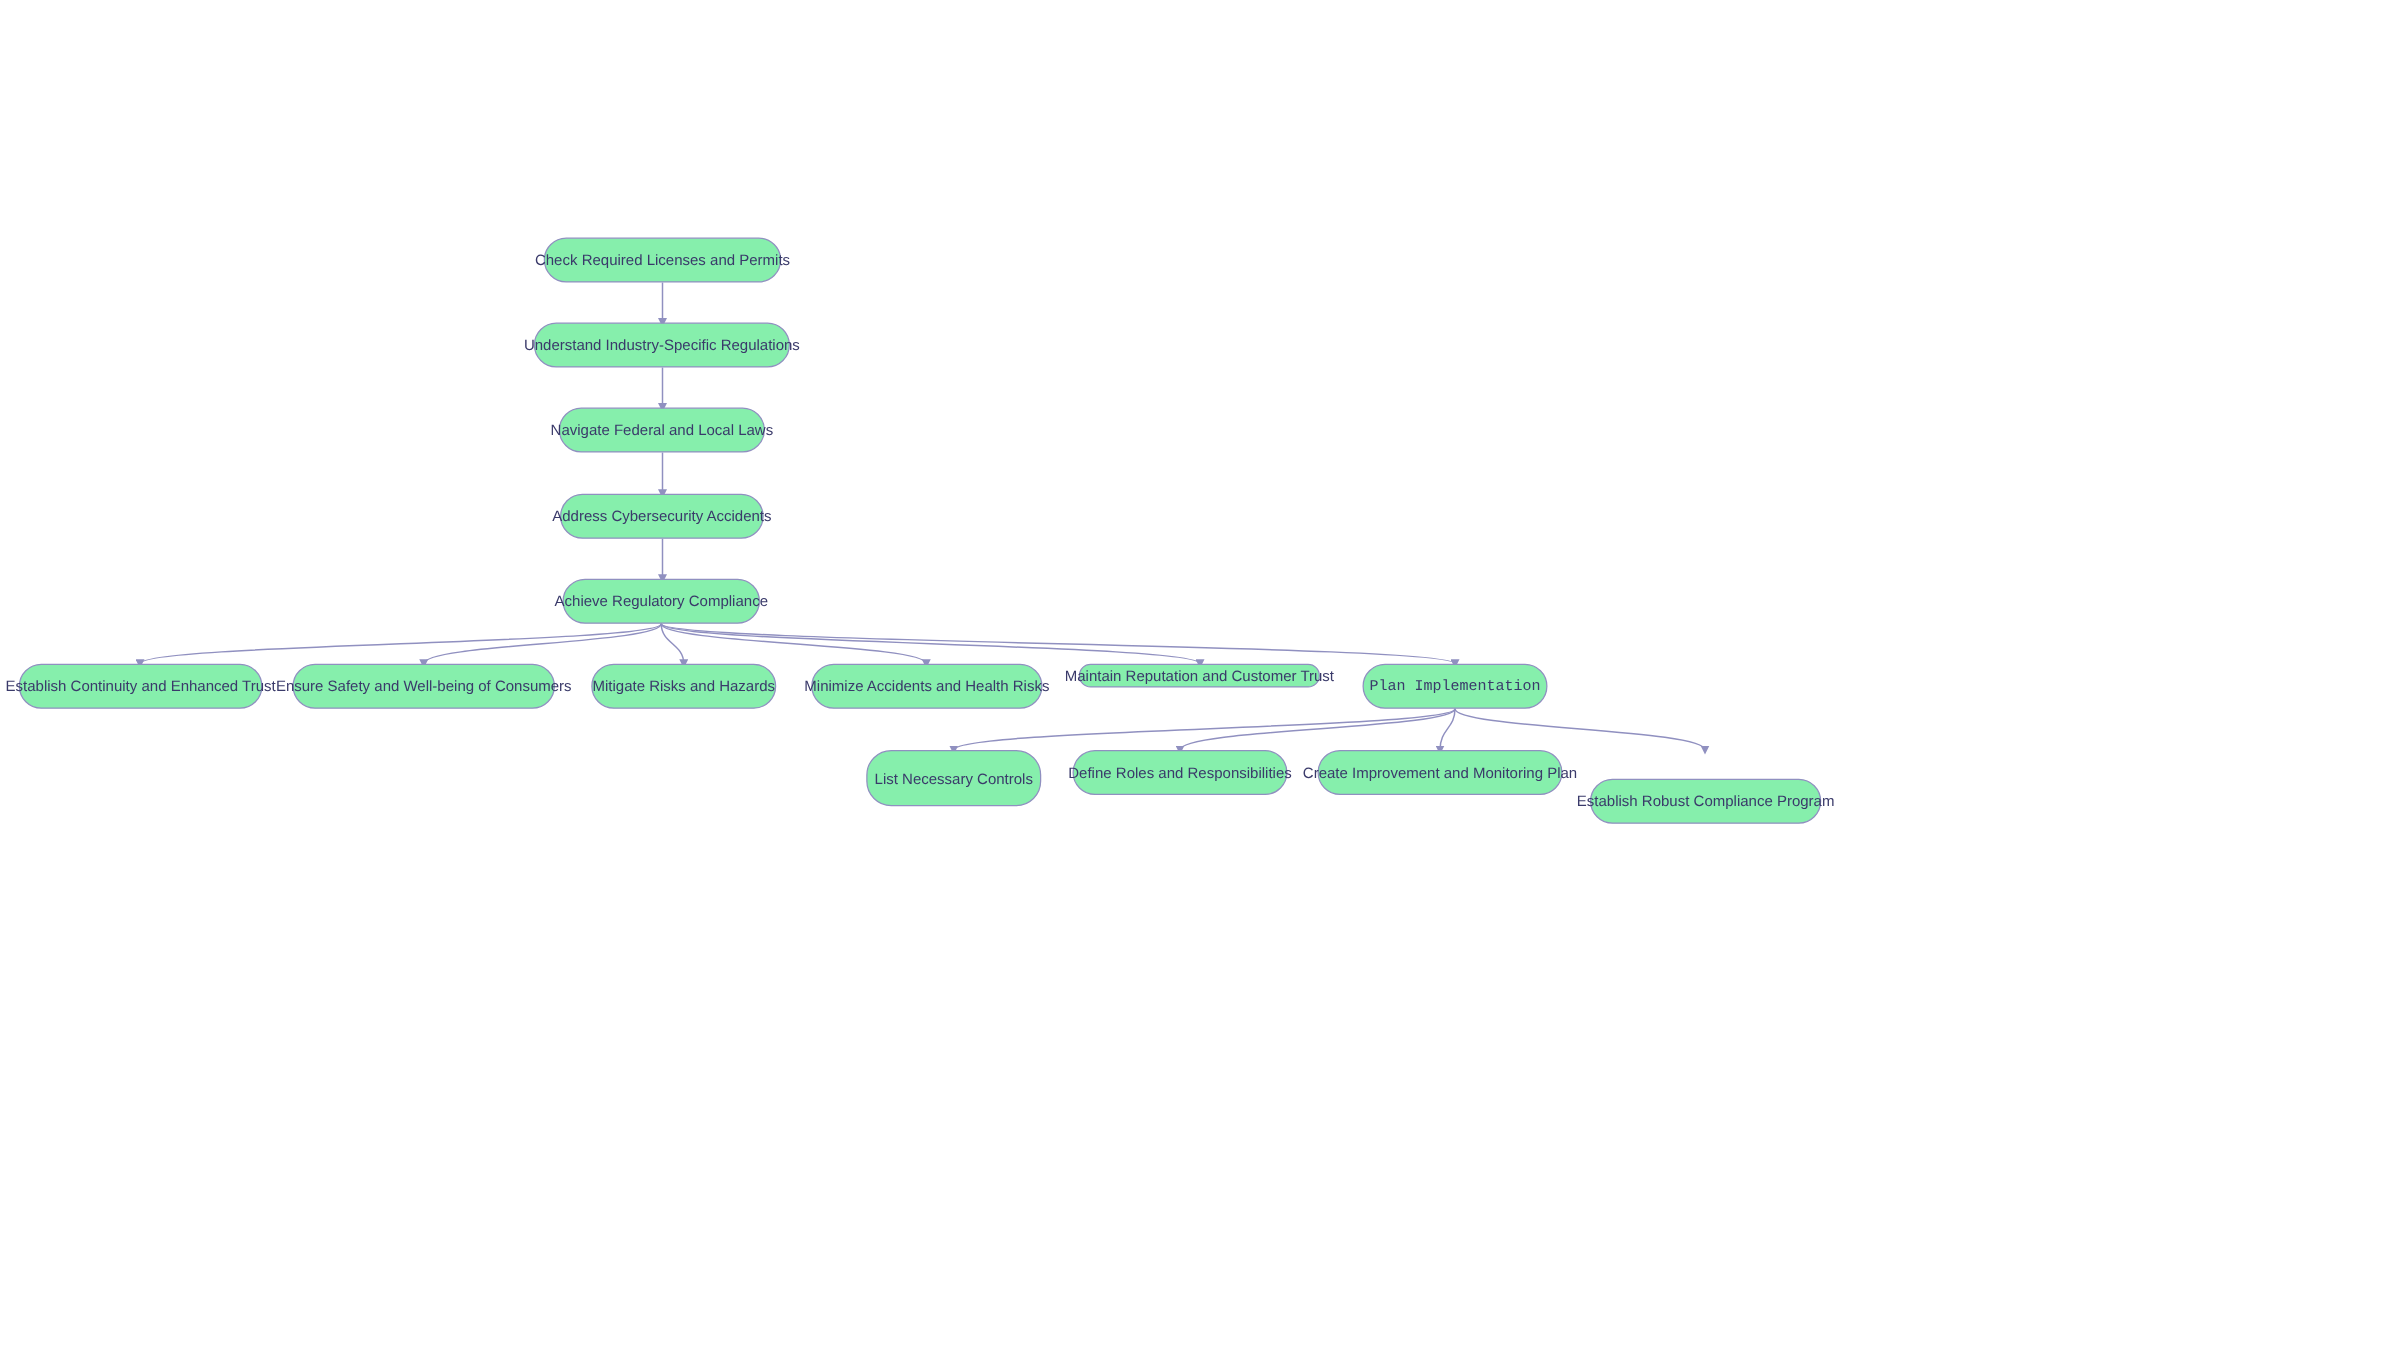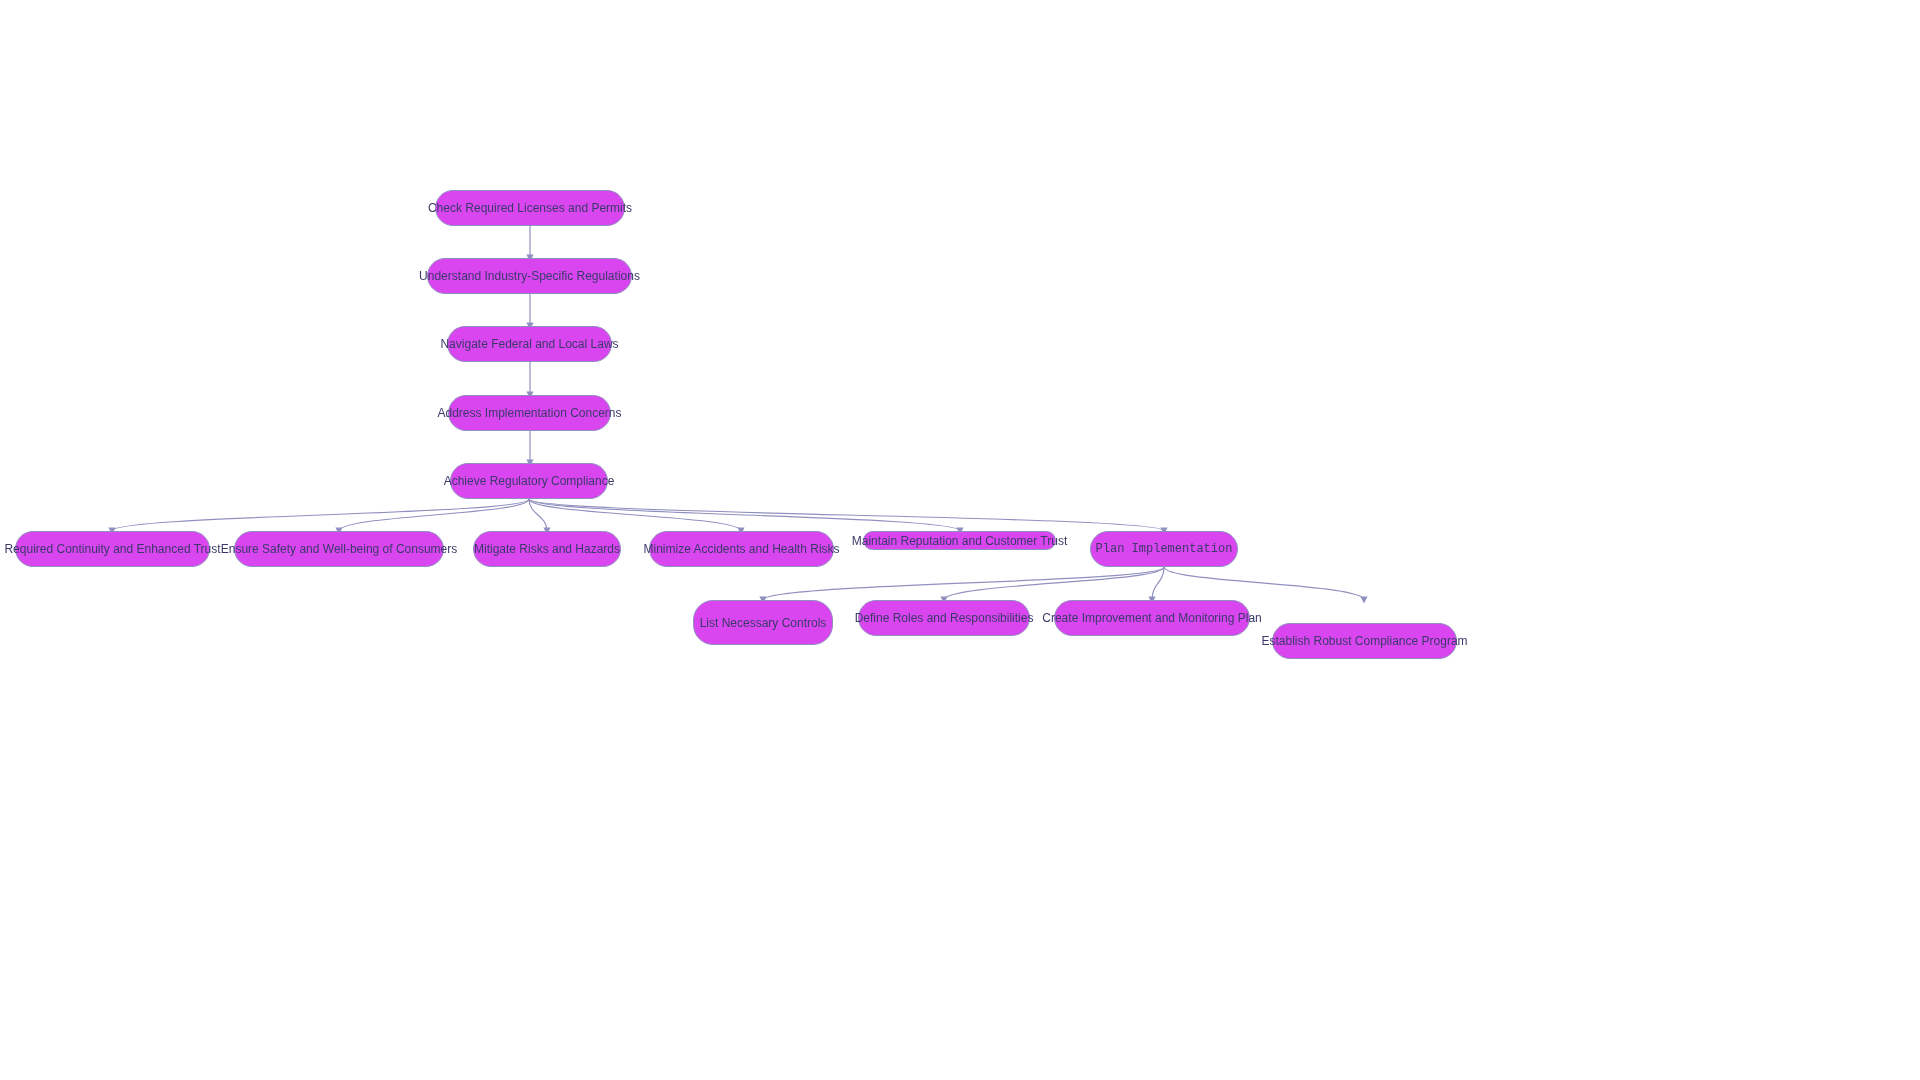--- a/index.html
+++ b/index.html
@@ -19,21 +19,21 @@
     svg.connectors {
       position: absolute;
       top: 0;
       left: 0;
       width: 1920px;
       height: 1080px;
       pointer-events: none;
     }
     .node {
       position: absolute;
-      background: #d946ef;
+      background: #86efac;
       border: 1.5px solid #9090c0;
       border-radius: 20px;
       display: flex;
       align-items: center;
       justify-content: center;
       text-align: center;
       font-size: 12px;
       color: #3a3a6a;
       padding: 8px 14px;
       white-space: nowrap;
@@ -86,29 +86,29 @@
 
   <div class="node" style="left:427px; top:258px; width:205px; height:36px;">
     <span>Understand Industry-Specific Regulations</span>
   </div>
 
   <div class="node" style="left:447px; top:326px; width:165px; height:36px;">
     <span>Navigate Federal and Local Laws</span>
   </div>
 
   <div class="node" style="left:448px; top:395px; width:163px; height:36px;">
-    <span>Address Implementation Concerns</span>
+    <span>Address Cybersecurity Accidents</span>
   </div>
 
   <div class="node" style="left:450px; top:463px; width:158px; height:36px;">
     <span>Achieve Regulatory Compliance</span>
   </div>
 
   <div class="node" style="left:15px; top:531px; width:195px; height:36px;">
-    <span>Required Continuity and Enhanced Trust</span>
+    <span>Establish Continuity and Enhanced Trust</span>
   </div>
 
   <div class="node" style="left:234px; top:531px; width:210px; height:36px;">
     <span>Ensure Safety and Well-being of Consumers</span>
   </div>
 
   <div class="node" style="left:473px; top:531px; width:148px; height:36px;text-align:right;">
     <span>Mitigate Risks and Hazards</span>
   </div>
 

